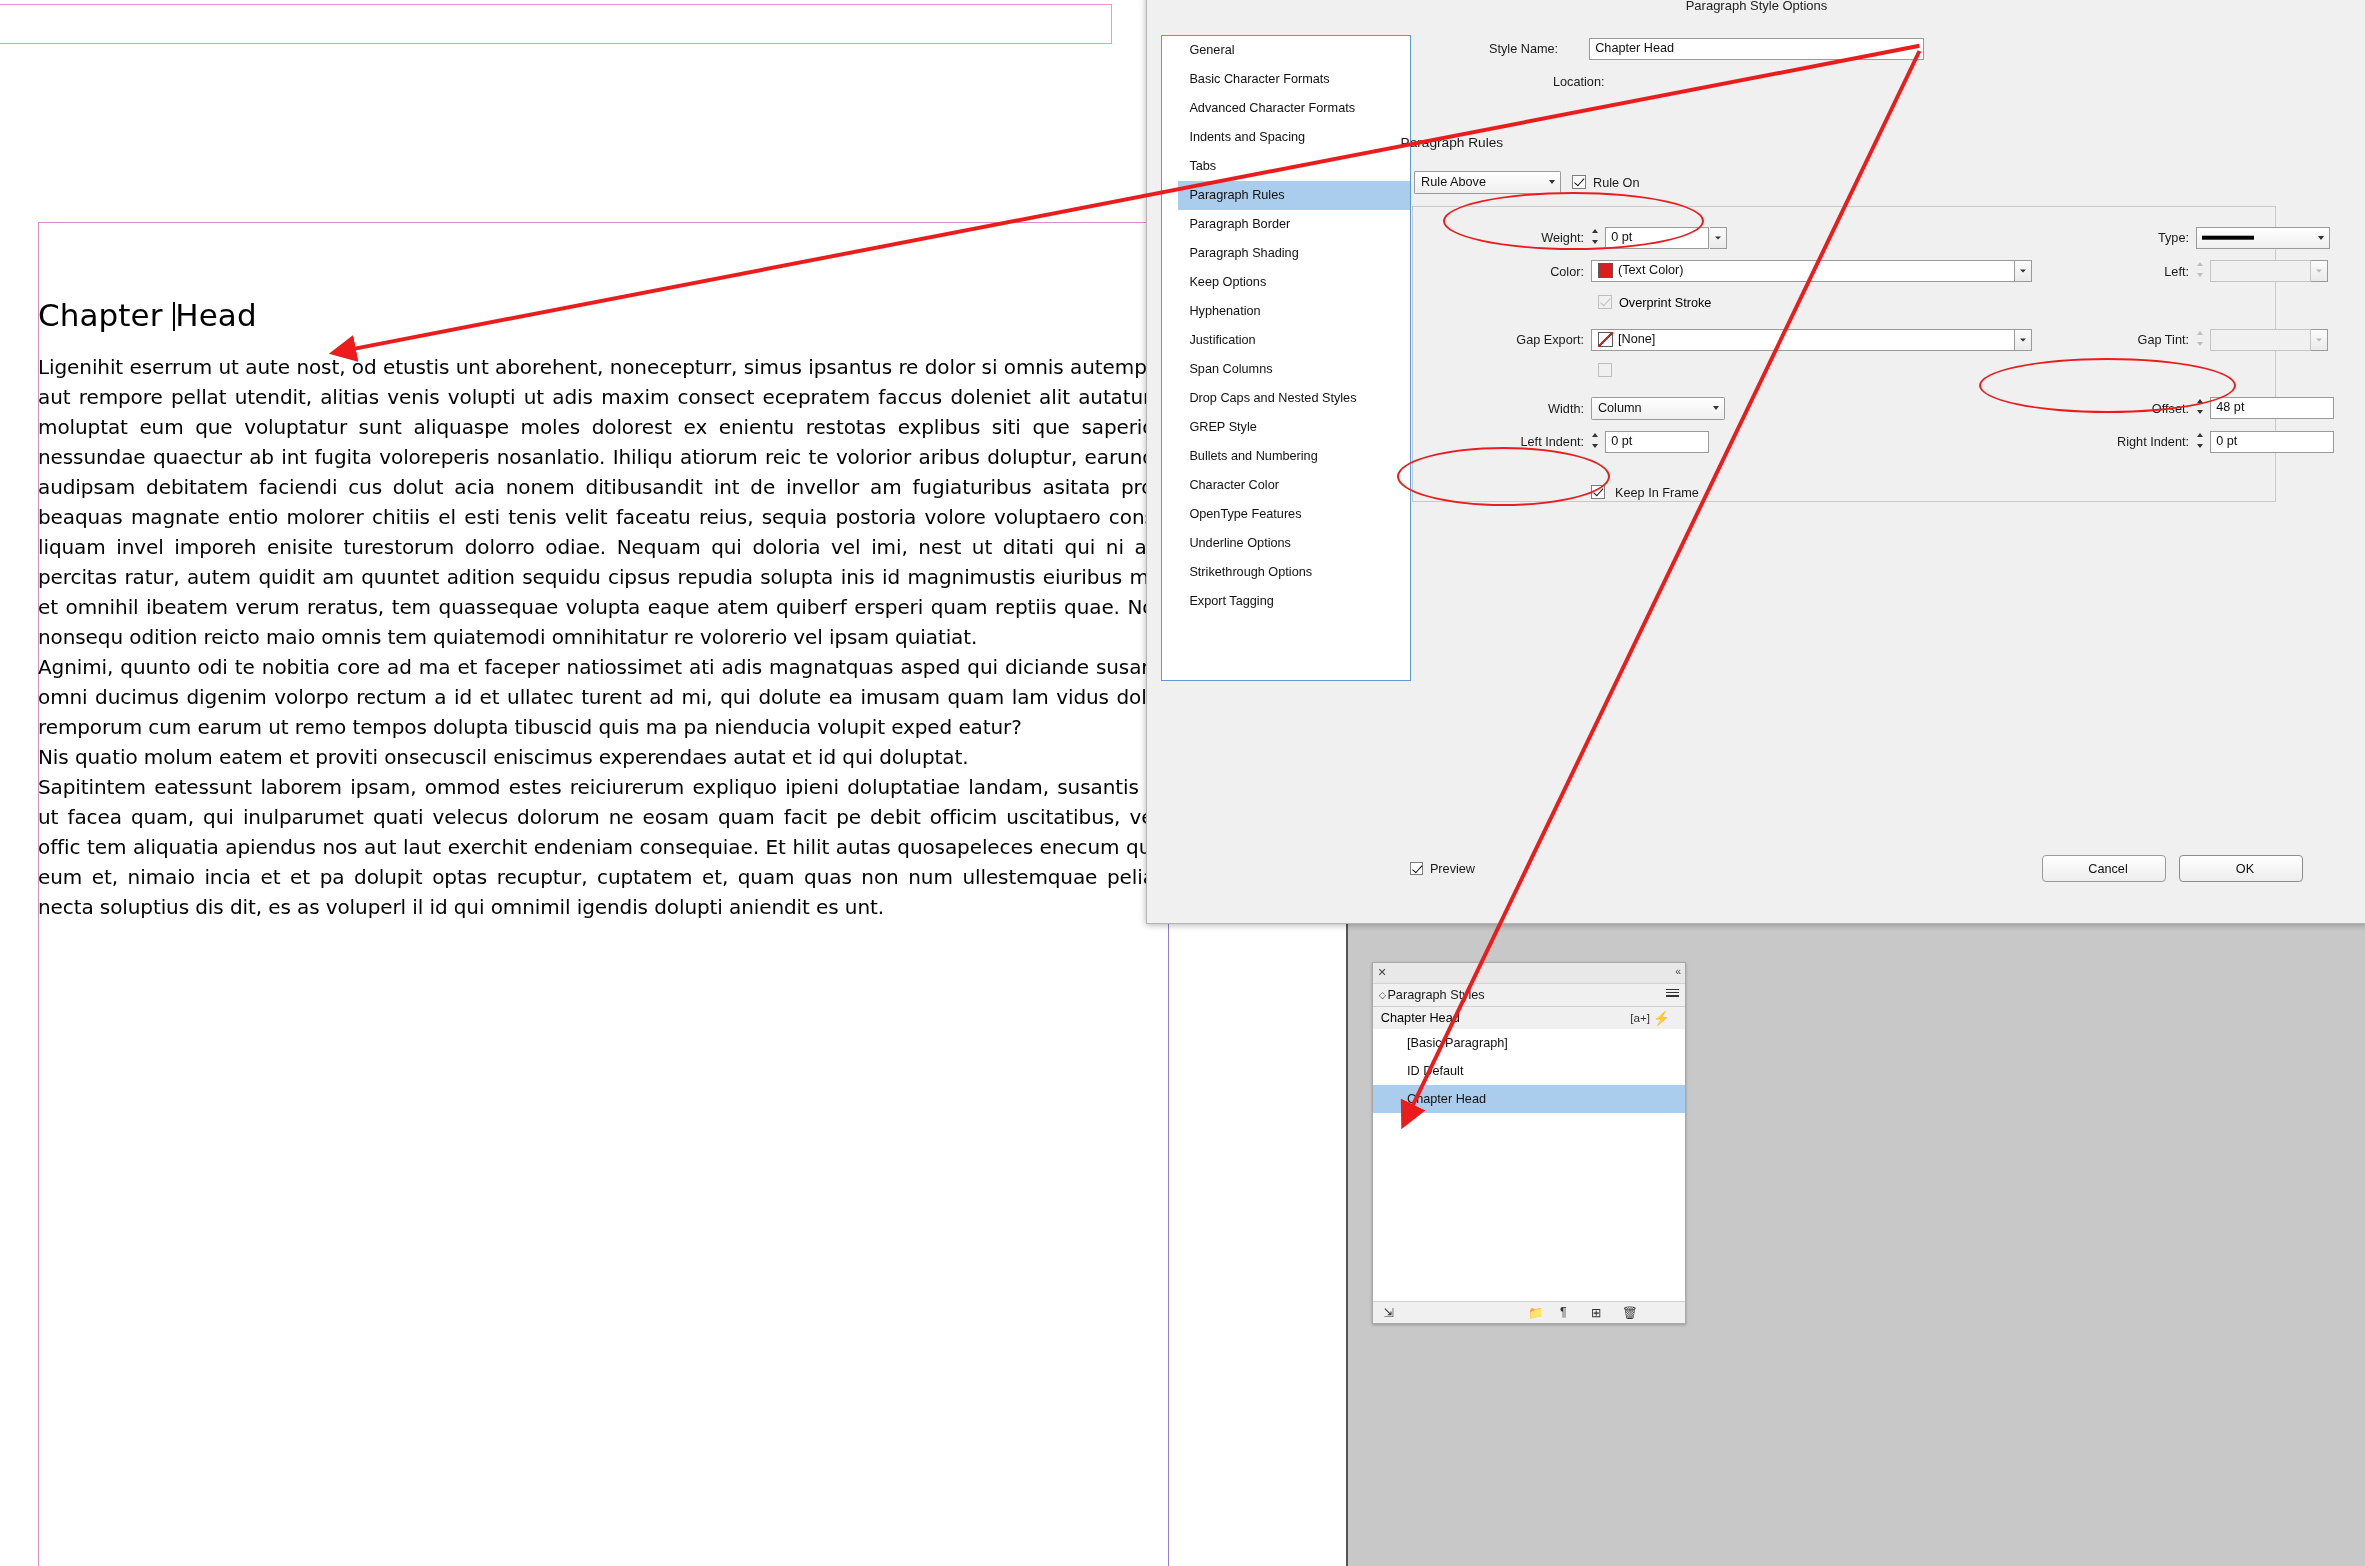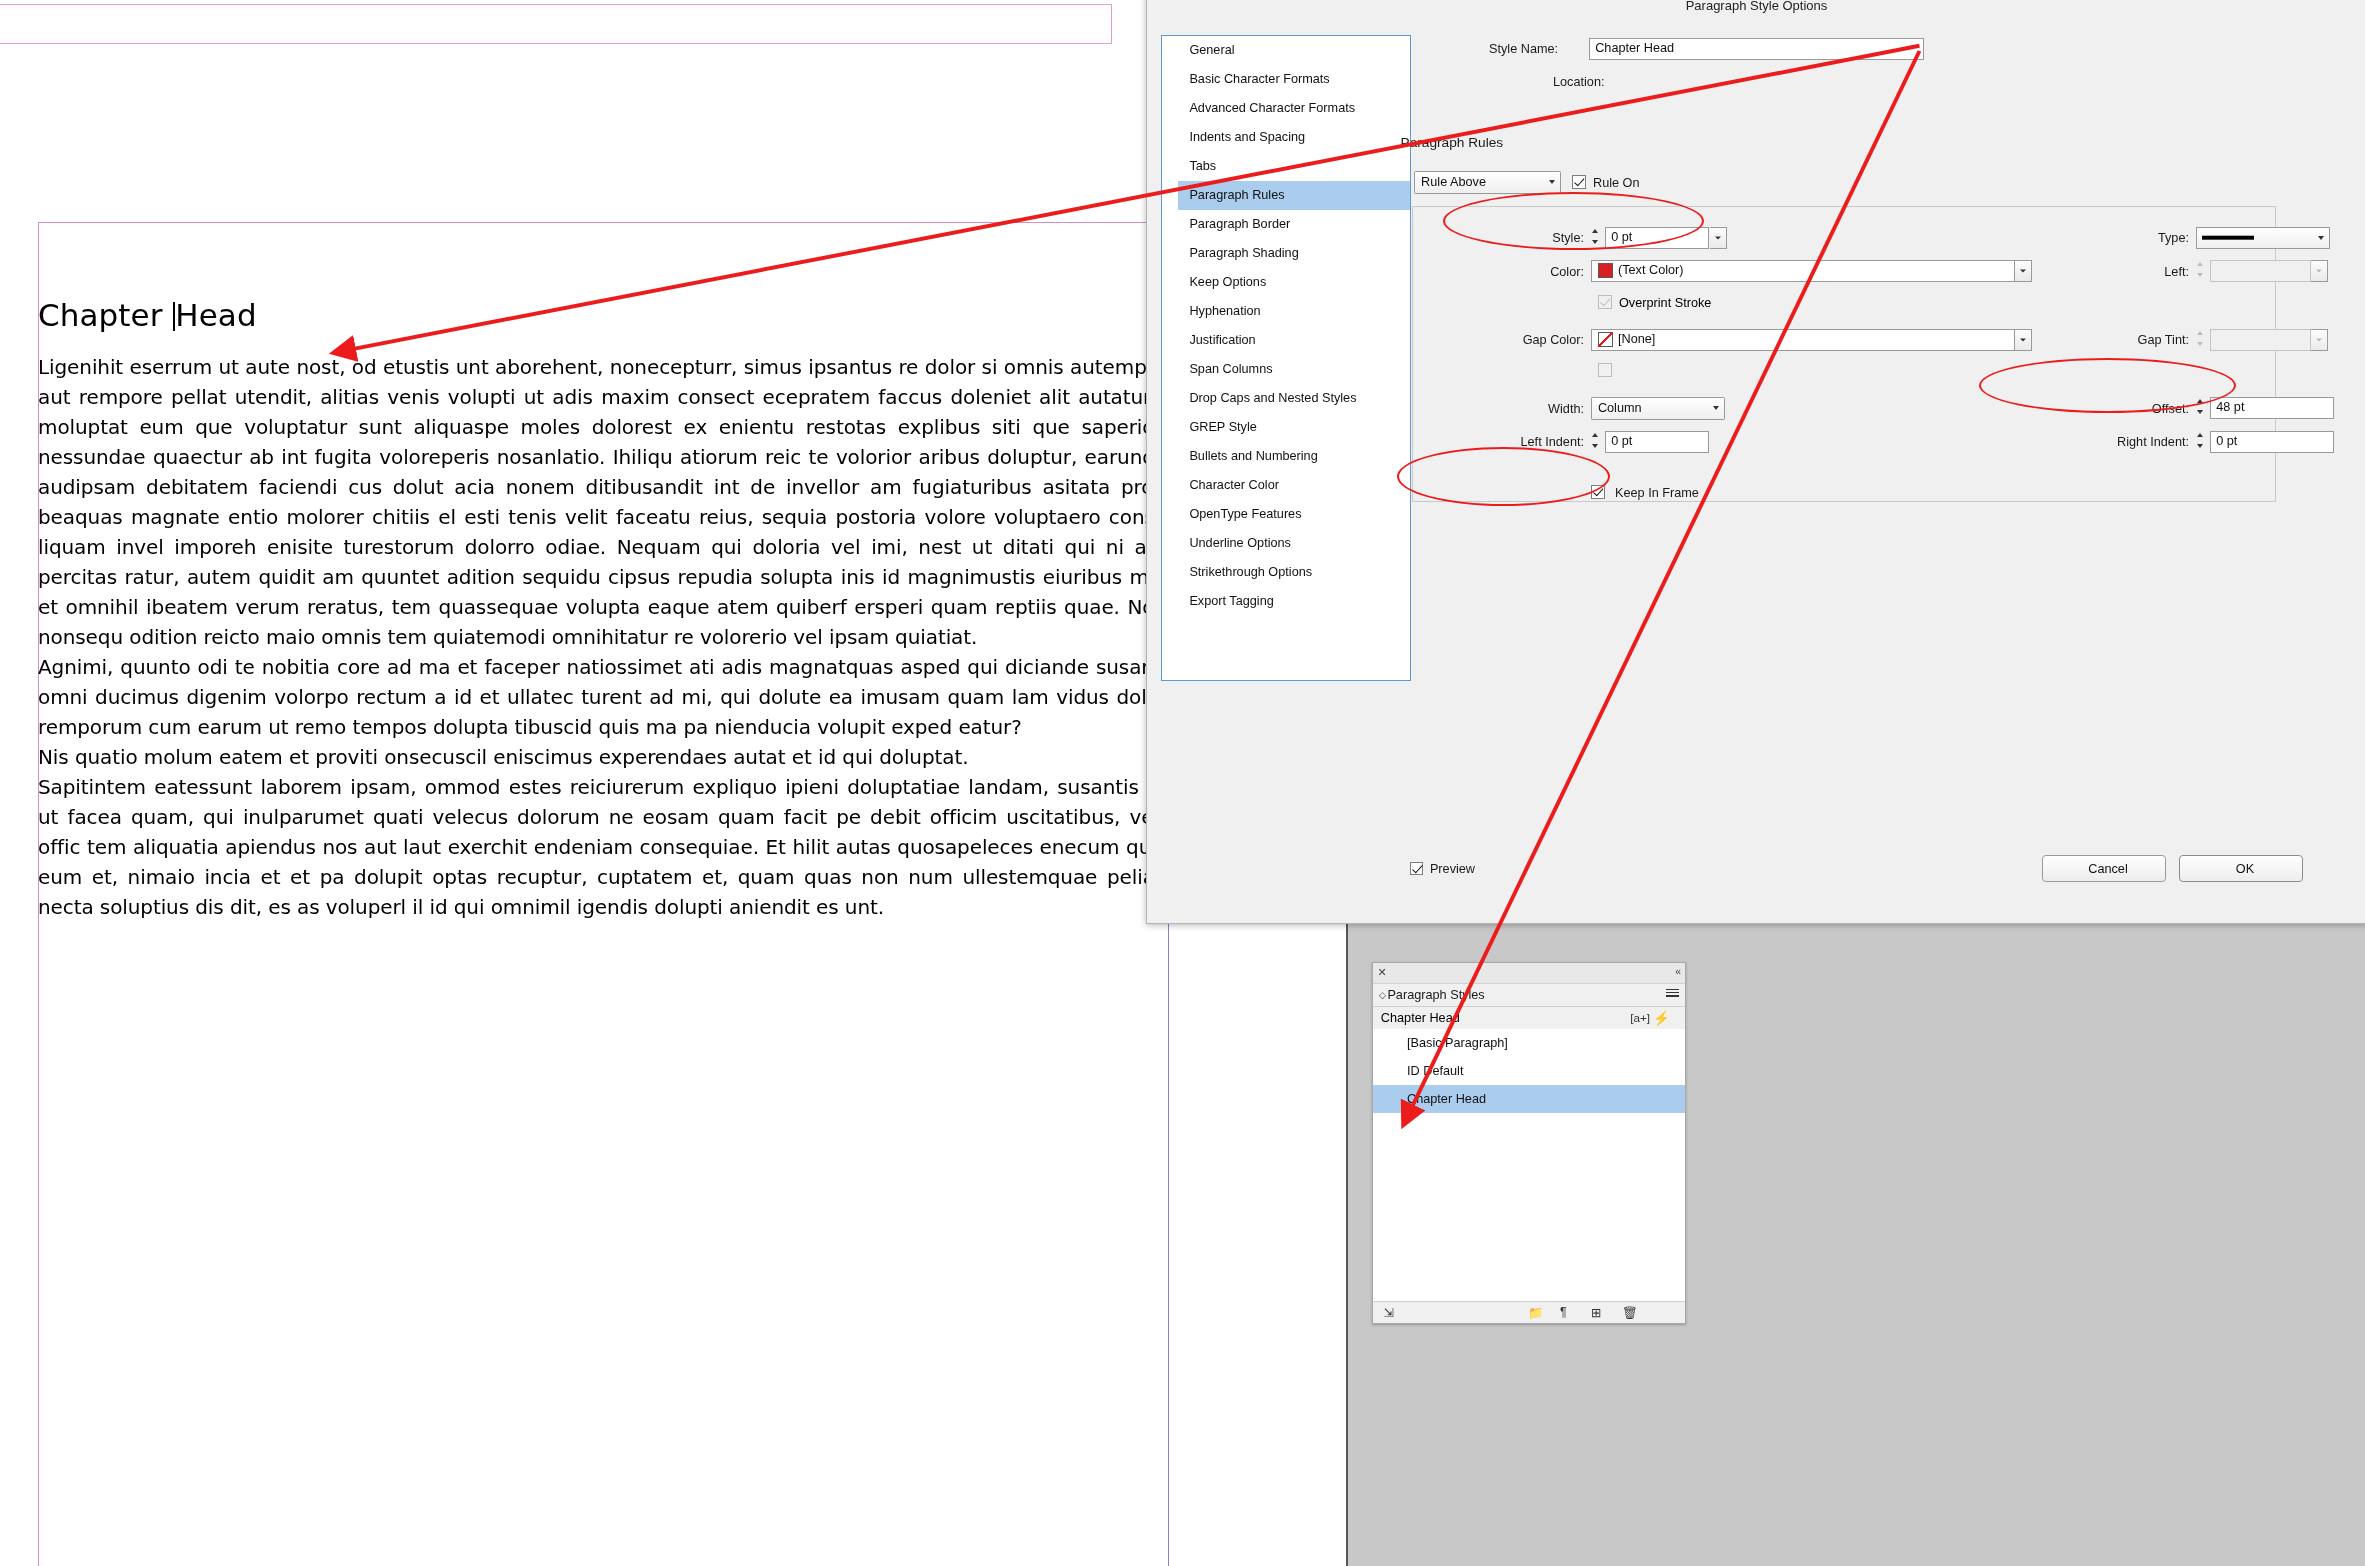--- a/index.html
+++ b/index.html
@@ -508,41 +508,41 @@
       <div class="combo" style="left:-9.8px; top:146px; width:147px; height:23.5px;">
         <span>Rule Above</span>
         <span class="arrow"></span>
       </div>
 
       <div class="chk checked" style="left:148px; top:150px;"></div>
       <span class="lbl" style="left:169px; top:151px;">Rule On</span>
 
       <div class="rulebox" style="left:-11.7px; top:181px; width:862px; height:294px;"></div>
 
-      <span class="lbl right" style="left:95px; top:206px; width:65px;">Style:</span>
+      <span class="lbl right" style="left:95px; top:206px; width:65px;">Weight:</span>
       <div class="spinner" style="left:167px; top:202px;">
           <span class="up"></span>
           <span class="dn"></span>
         </div>
       <div class="field" style="left:181px; top:202px; width:104px; height:22px;">0 pt</div>
       <div class="dropbtn" style="left:286px; top:202px; height:22px;">
           <span class="arrow"></span>
         </div>
 
       <span class="lbl right" style="left:95px; top:240px; width:65px;">Color:</span>
       <div class="field" style="left:167px; top:235px; width:424px; height:22px; padding-left:26px;">(Text Color)</div>
       <div class="swatch" style="left:174px; top:238px; background:#d82020;"></div>
       <div class="dropbtn" style="left:591px; top:235px; height:22px;">
           <span class="arrow"></span>
         </div>
 
       <div class="chk dim checked" style="left:174px; top:270px;"></div>
       <span class="lbl dim" style="left:195px; top:271px;">Overprint Stroke</span>
 
-      <span class="lbl right" style="left:69px; top:308px; width:91px;">Gap Color:</span>
+      <span class="lbl right" style="left:69px; top:308px; width:91px;">Gap Export:</span>
       <div class="field" style="left:167px; top:304px; width:424px; height:22px; padding-left:26px;">[None]</div>
       <div class="swatch none" style="left:174px; top:307px;"></div>
       <div class="dropbtn" style="left:591px; top:304px; height:22px;">
           <span class="arrow"></span>
         </div>
 
       <div class="chk dim" style="left:174px; top:338px;"></div>
       <span class="lbl dim" style="left:198px; top:339px;margin-top:36px;">Overprint Gap</span>
 
       <span class="lbl right" style="left:95px; top:377px; width:65px;">Width:</span>

